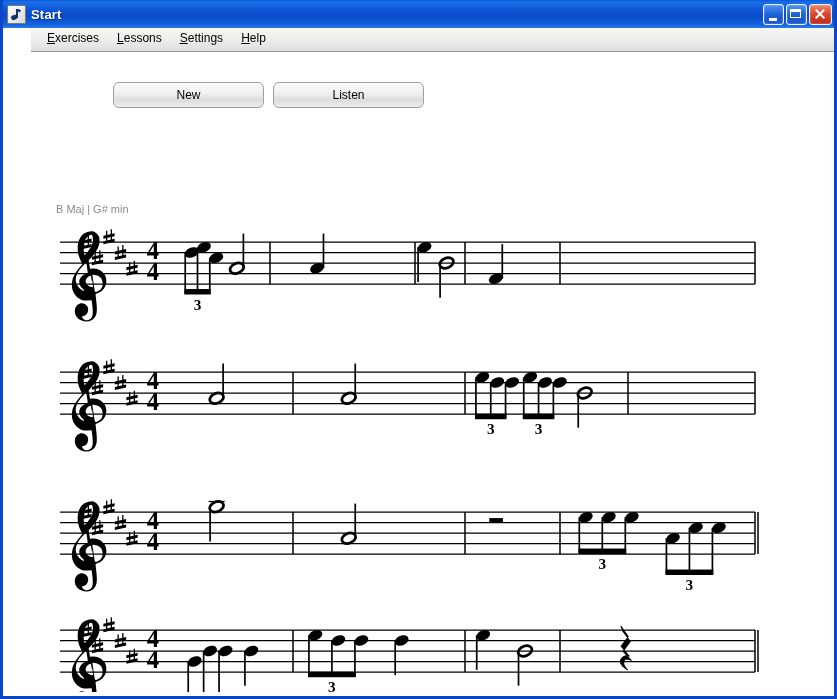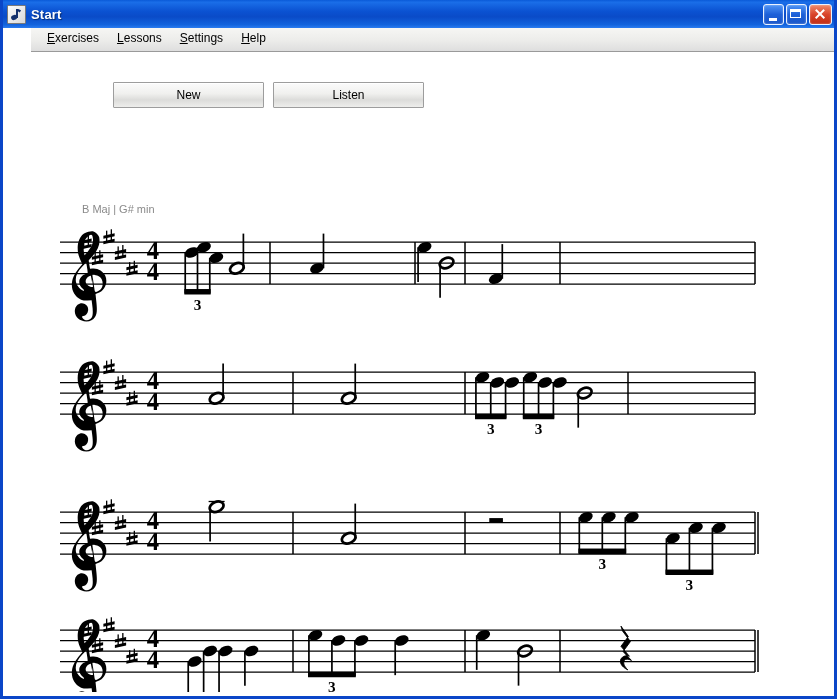--- a/index.html
+++ b/index.html
@@ -154,40 +154,39 @@
     position: absolute;
     left: 110px; top: 30px;
     display: flex;
     gap: 9px;
   }
   .tool-btn {
     width: 151px; height: 20px;
     box-sizing: border-box;
     background: linear-gradient(to bottom, #fbfbfb 0%, #f0f0ee 45%, #dcdcda 70%, #eeeeec 100%);
     border: 1px solid #9d9d9d;
-    border-radius: 1px;
+    border-radius: 6px;
     color: #000000;
     font-size: 12px;
     font-family: "Liberation Sans", sans-serif;
     display: flex;
     align-items: center;
     justify-content: center;
     cursor: default;
     box-shadow: inset 0 1px 0 #ffffff;
     padding: 12px;
   }
 
   
   #key-label {
     position: absolute;
     left: 53px; top: 151px;
     font-size: 11px;
     color: #8a8a8a;
     white-space: nowrap;
-    margin-left: 26px;
   }
 
   
   #score {
     position: absolute;
     left: 0; top: 0;
     width: 837px; height: 640px;
   }
   #score svg { display: block; }
 </style>

